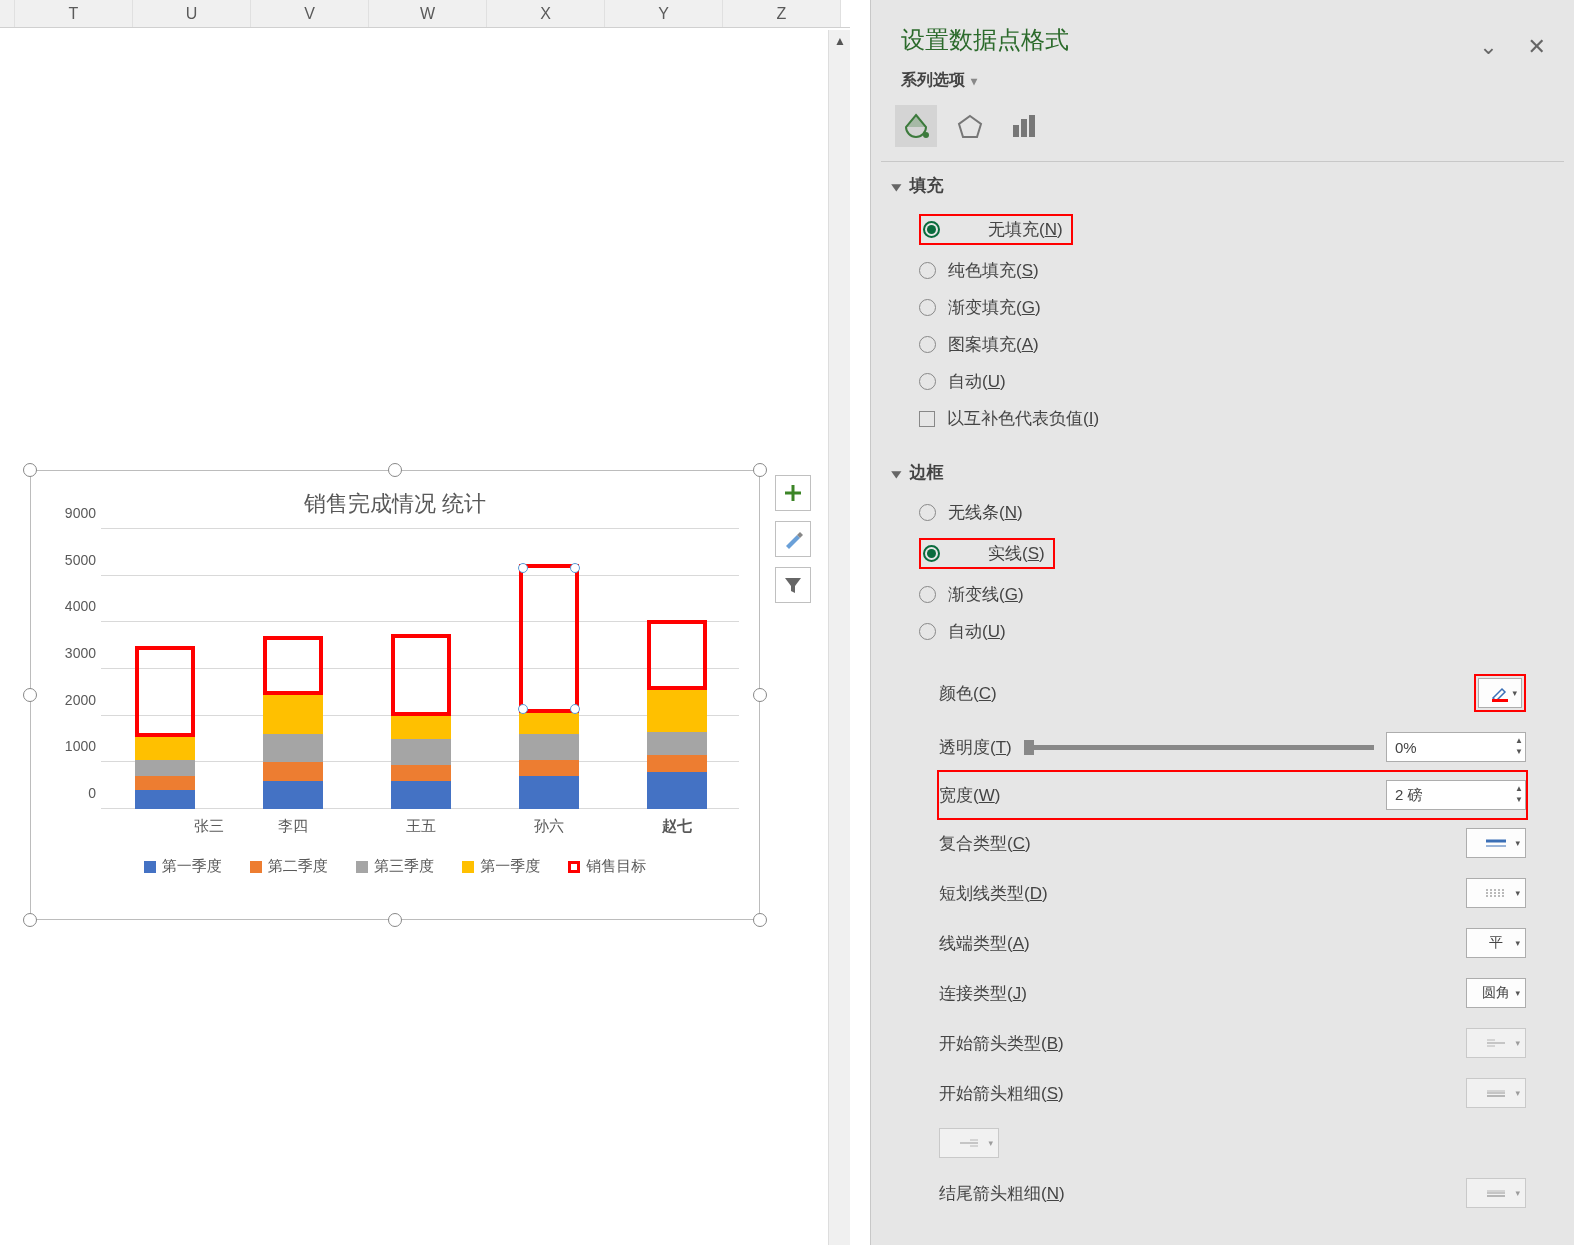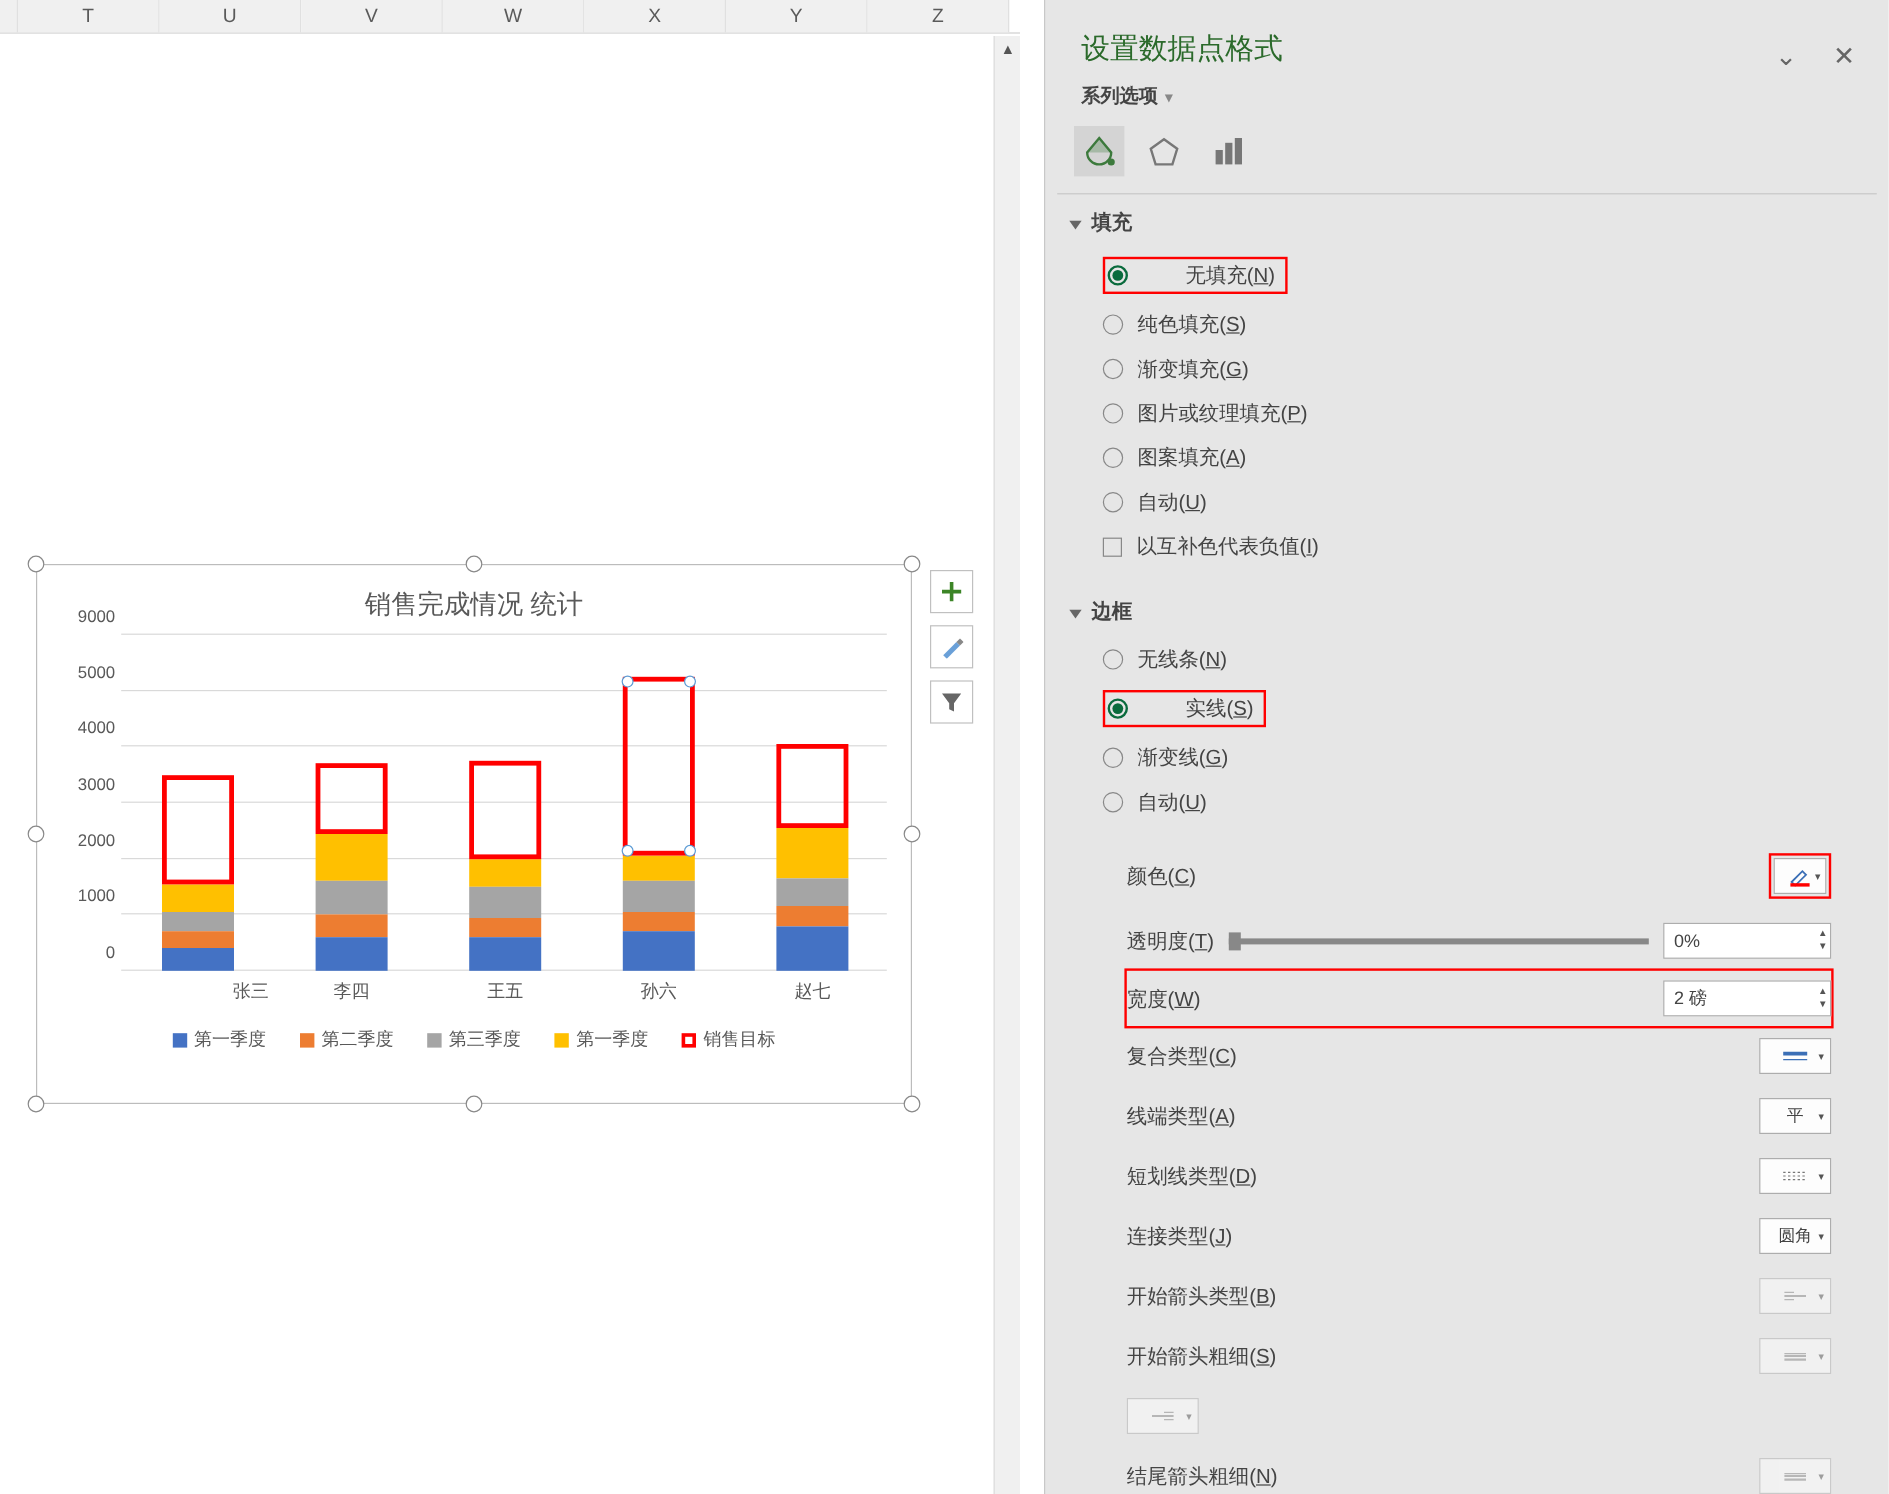--- a/index.html
+++ b/index.html
@@ -185,21 +185,21 @@
           </div>
           <div class="target-box" style="left: 546px; bottom: 119px; height: 70px;"></div>
         </div>
     </div>
 
     <div class="x-labels" id="x-labels">
         <div class="x-label" style="left: 64px; margin-left: 44px;">张三</div>
         <div class="x-label" style="left: 192px;">李四</div>
         <div class="x-label" style="left: 320px;">王五</div>
         <div class="x-label" style="left: 448px;">孙六</div>
-        <div class="x-label" style="left: 576px;">赵七</div>
+        <div class="x-label" style="left: 576px; font-weight: bold;">赵七</div>
       </div>
 
     <div class="legend">
       <span class="legend-item"><span class="legend-sw seg-q1"></span><span>第一季度</span></span>
       <span class="legend-item"><span class="legend-sw seg-q2"></span><span>第二季度</span></span>
       <span class="legend-item"><span class="legend-sw seg-q3"></span><span>第三季度</span></span>
       <span class="legend-item"><span class="legend-sw seg-q4"></span><span>第一季度</span></span>
       <span class="legend-item"><span class="legend-sw-outline"></span><span>销售目标</span></span>
     </div>
   </div>
@@ -269,24 +269,20 @@
       <div class="radio-item">
           <span class="radio"></span>
           <span>纯色填充(<span class="underline">S</span>)</span>
         </div>
       <div class="radio-item">
           <span class="radio"></span>
           <span>渐变填充(<span class="underline">G</span>)</span>
         </div>
       <div class="radio-item">
           <span class="radio"></span>
-          <span>图片或纹理填充(<span class="underline">P</span>)</span>
-        </div>
-      <div class="radio-item">
-          <span class="radio"></span>
           <span>图案填充(<span class="underline">A</span>)</span>
         </div>
       <div class="radio-item">
           <span class="radio"></span>
           <span>自动(<span class="underline">U</span>)</span>
         </div>
       <div class="radio-item">
           <span class="checkbox"></span>
           <span>以互补色代表负值(<span class="underline">I</span>)</span>
         </div>
@@ -354,40 +350,40 @@
         <span class="prop-ctrl">
             <span class="dd-btn">
               <svg viewBox="0 0 22 10">
                 <line x1="1" y1="3" x2="21" y2="3" stroke="#3b6fb6" stroke-width="3"></line>
                 <line x1="1" y1="8" x2="21" y2="8" stroke="#3b6fb6" stroke-width="1"></line>
               </svg>
             </span>
           </span>
       </div>
       <div class="prop-row">
-        <span class="prop-label">线端类型(<span class="underline">A</span>)</span>
-        <span class="prop-ctrl">
-            <span class="dd-btn">
-              <span>平</span>
-            </span>
-          </span>
-      </div>
-      <div class="prop-row">
         <span class="prop-label">短划线类型(<span class="underline">D</span>)</span>
         <span class="prop-ctrl">
             <span class="dd-btn">
               <svg viewBox="0 0 22 10">
                 <line x1="1" y1="5" x2="21" y2="5" stroke="#777" stroke-width="1" stroke-dasharray="2 2"></line>
                 <line x1="1" y1="2" x2="21" y2="2" stroke="#777" stroke-width="1" stroke-dasharray="2 2"></line>
                 <line x1="1" y1="8" x2="21" y2="8" stroke="#777" stroke-width="1" stroke-dasharray="2 2"></line>
               </svg>
             </span>
           </span>
       </div>
       <div class="prop-row">
+        <span class="prop-label">线端类型(<span class="underline">A</span>)</span>
+        <span class="prop-ctrl">
+            <span class="dd-btn">
+              <span>平</span>
+            </span>
+          </span>
+      </div>
+      <div class="prop-row">
         <span class="prop-label">连接类型(<span class="underline">J</span>)</span>
         <span class="prop-ctrl">
             <span class="dd-btn">
               <span>圆角</span>
             </span>
           </span>
       </div>
       <div class="prop-row">
         <span class="prop-label">开始箭头类型(<span class="underline">B</span>)</span>
         <span class="prop-ctrl">

